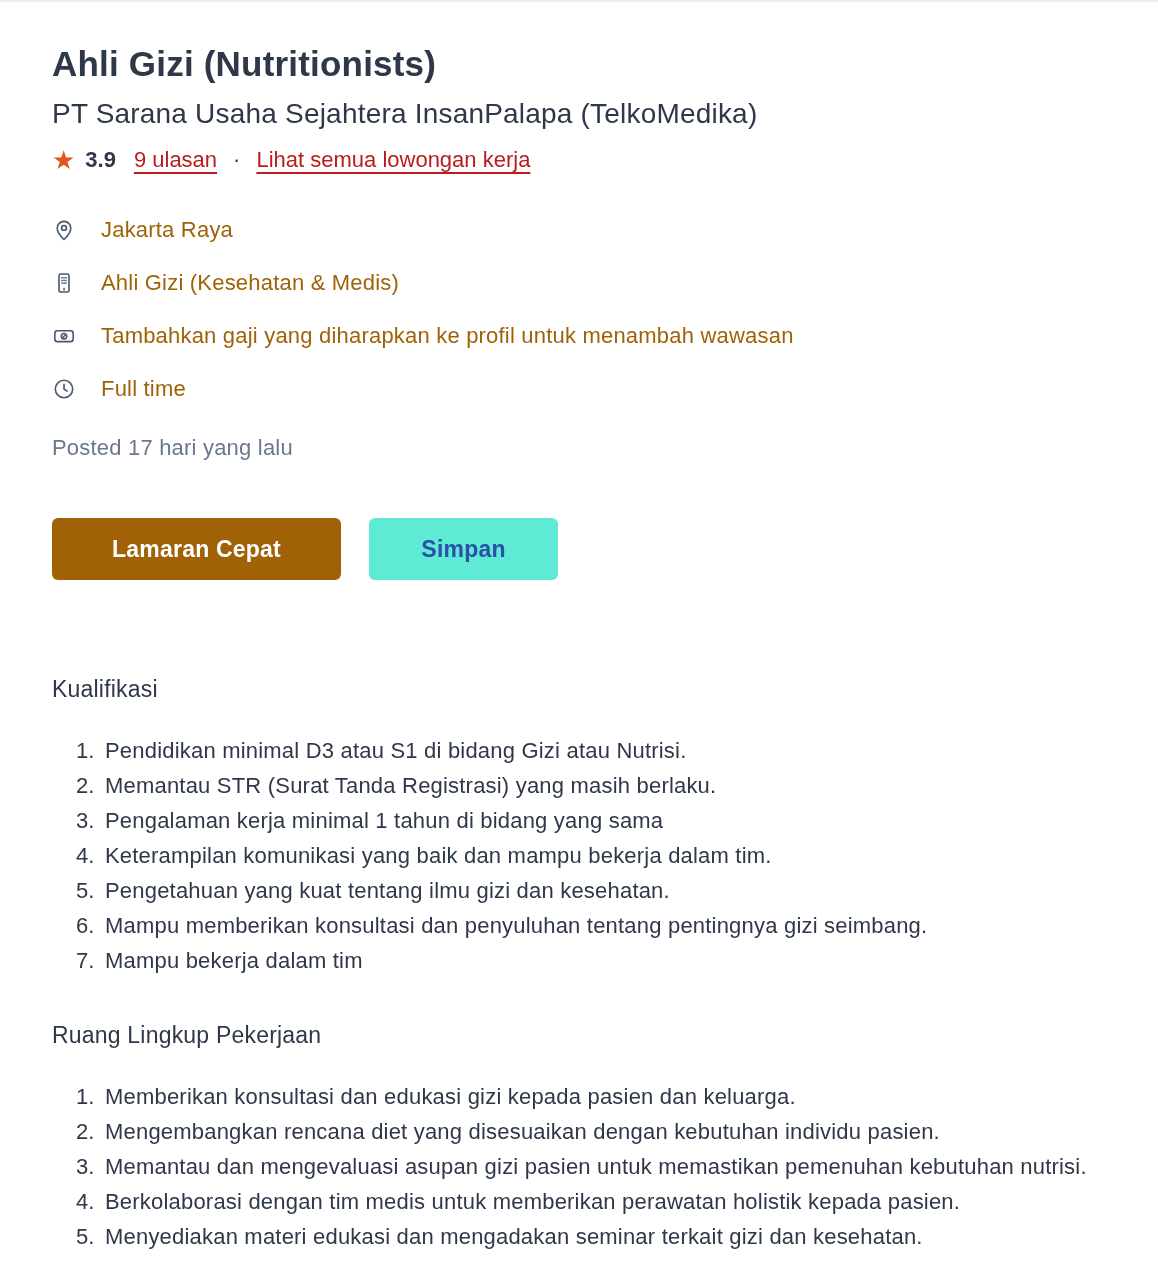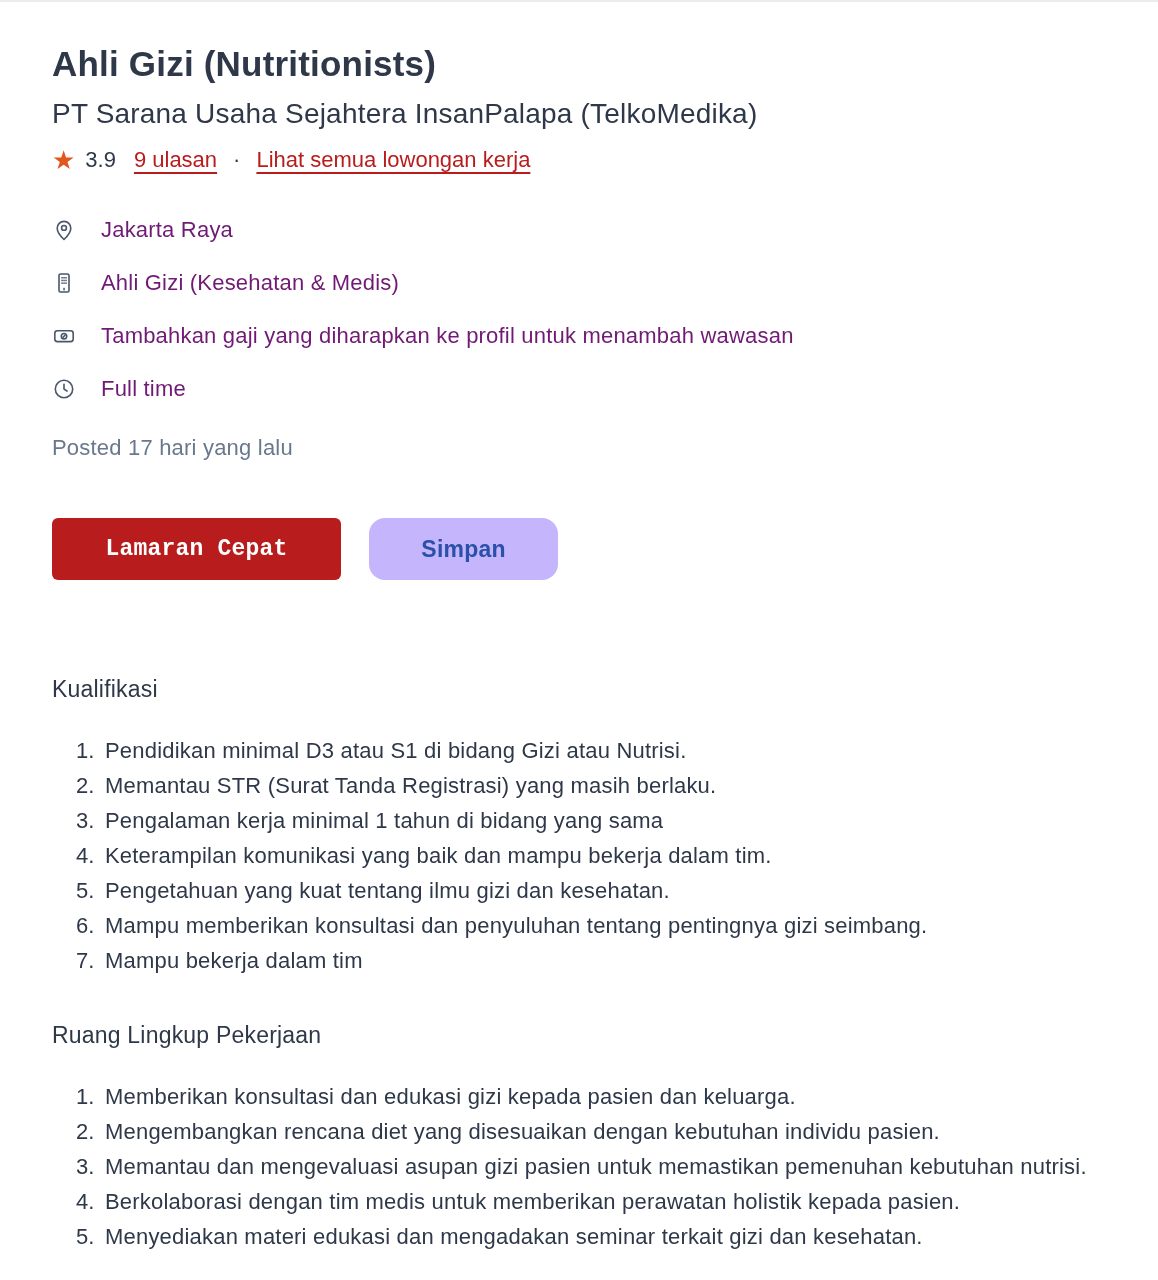--- a/index.html
+++ b/index.html
@@ -33,35 +33,35 @@
     letter-spacing: 0.2px;
   }
   .rating-row {
     margin-top: 17px;
     display: flex;
     align-items: center;
     font-size: 22px;
     color: #2e3849;
   }
   .star { color: #e2571d; font-size: 26px; line-height: 1; margin-right: 10px; }
-  .rating-value { font-weight: 400; margin-right: 18px; }
+  .rating-value { font-weight: 700; margin-right: 18px; }
   .text-link {
     color: #b91c1c;
     text-decoration: underline;
     text-underline-offset: 5px;
     cursor: pointer;
   }
   .dot-sep { margin: 0 16px; color: #2e3849; font-size: 22px; }
   .details { margin-top: 44px; }
   .detail-row {
     display: flex;
     align-items: center;
     margin-bottom: 27px;
     font-size: 22px;
-    color: #701a75;
+    color: #a16207;
     letter-spacing: 0.2px;
   }
   .detail-icon {
     width: 24px; height: 24px;
     margin-right: 25px;
     color: #49566b;
     flex: 0 0 24px;
     display: inline-flex;
     align-items: center;
     justify-content: center;
@@ -87,29 +87,27 @@
     font-size: 23px;
     font-weight: 700;
     letter-spacing: 0.2px;
     cursor: pointer;
     display: inline-flex;
     align-items: center;
     justify-content: center;
   }
   .btn-primary {
     width: 289px;
-    background: #b91c1c;
+    background: #a16207;
     color: #ffffff;
-    font-family: Liberation Mono, monospace;
   }
   .btn-secondary {
     width: 189px;
-    background: #c4b5fd;
+    background: #5eead4;
     color: #2a50a8;
-    border-radius: 16px;
   }
   .section { max-width: 1090px; }
   .section-1 { margin-top: 96px; }
   .section-2 { margin-top: 44px; }
   .section-heading {
     font-size: 23px;
     font-weight: 400;
     color: #2e3849;
     letter-spacing: 0.2px;
   }

